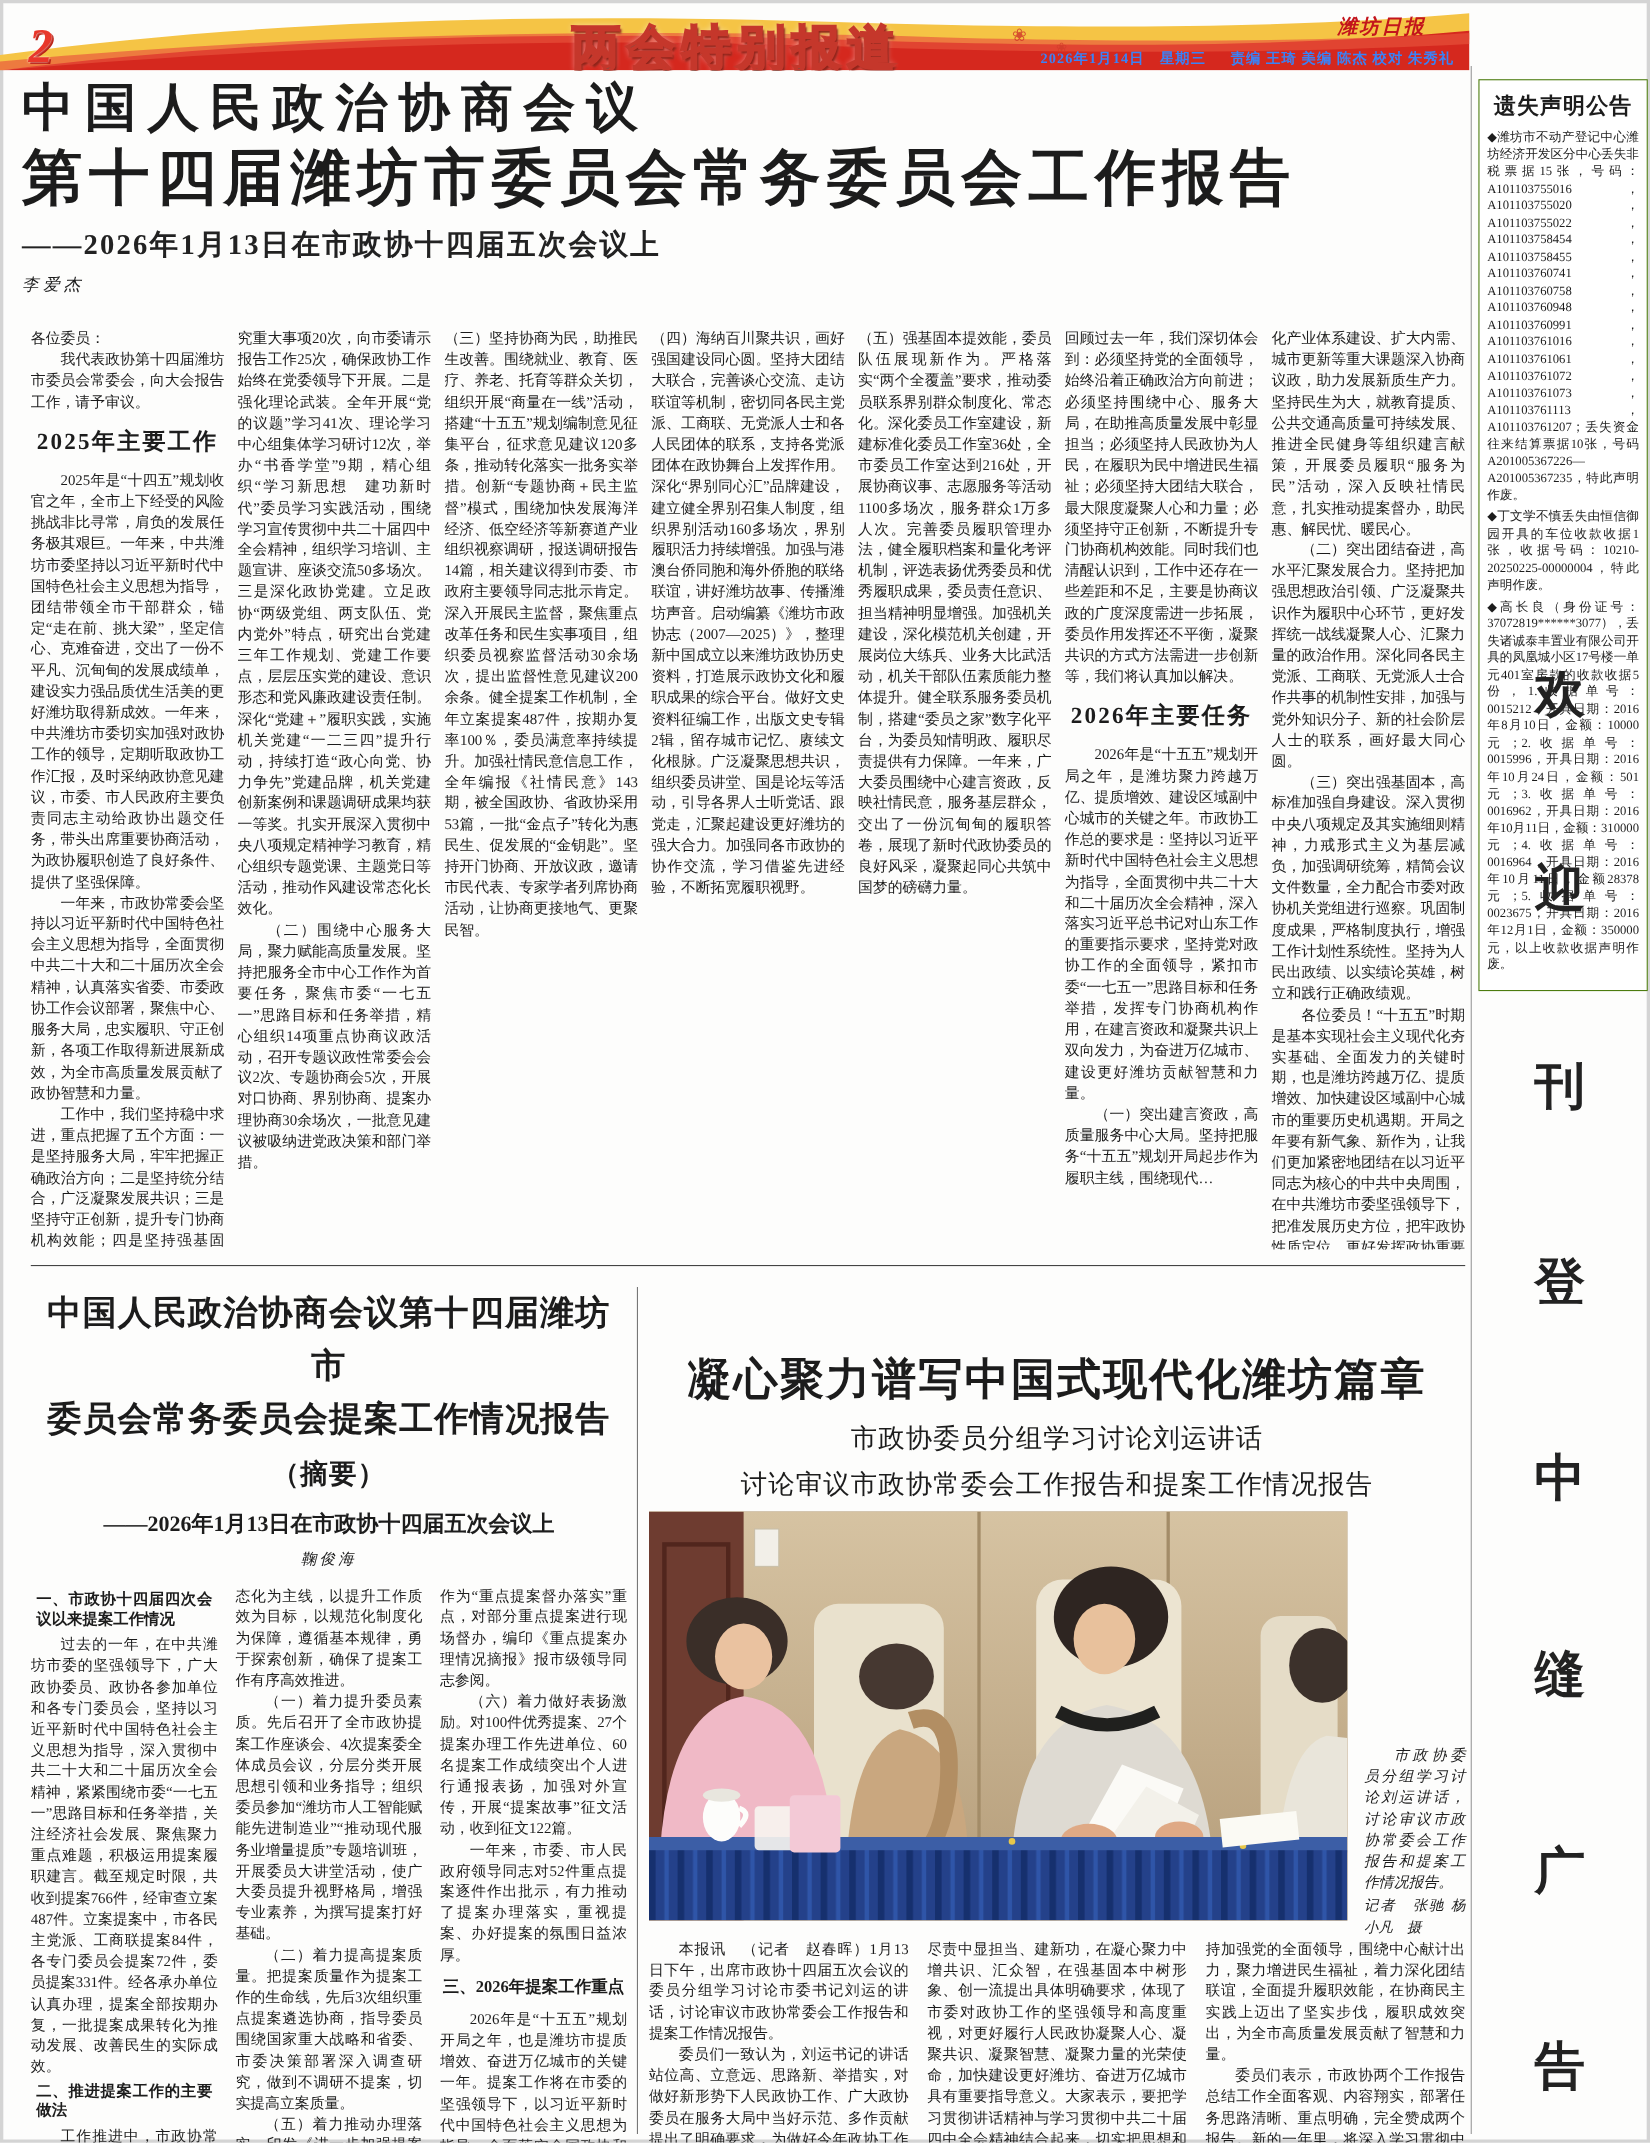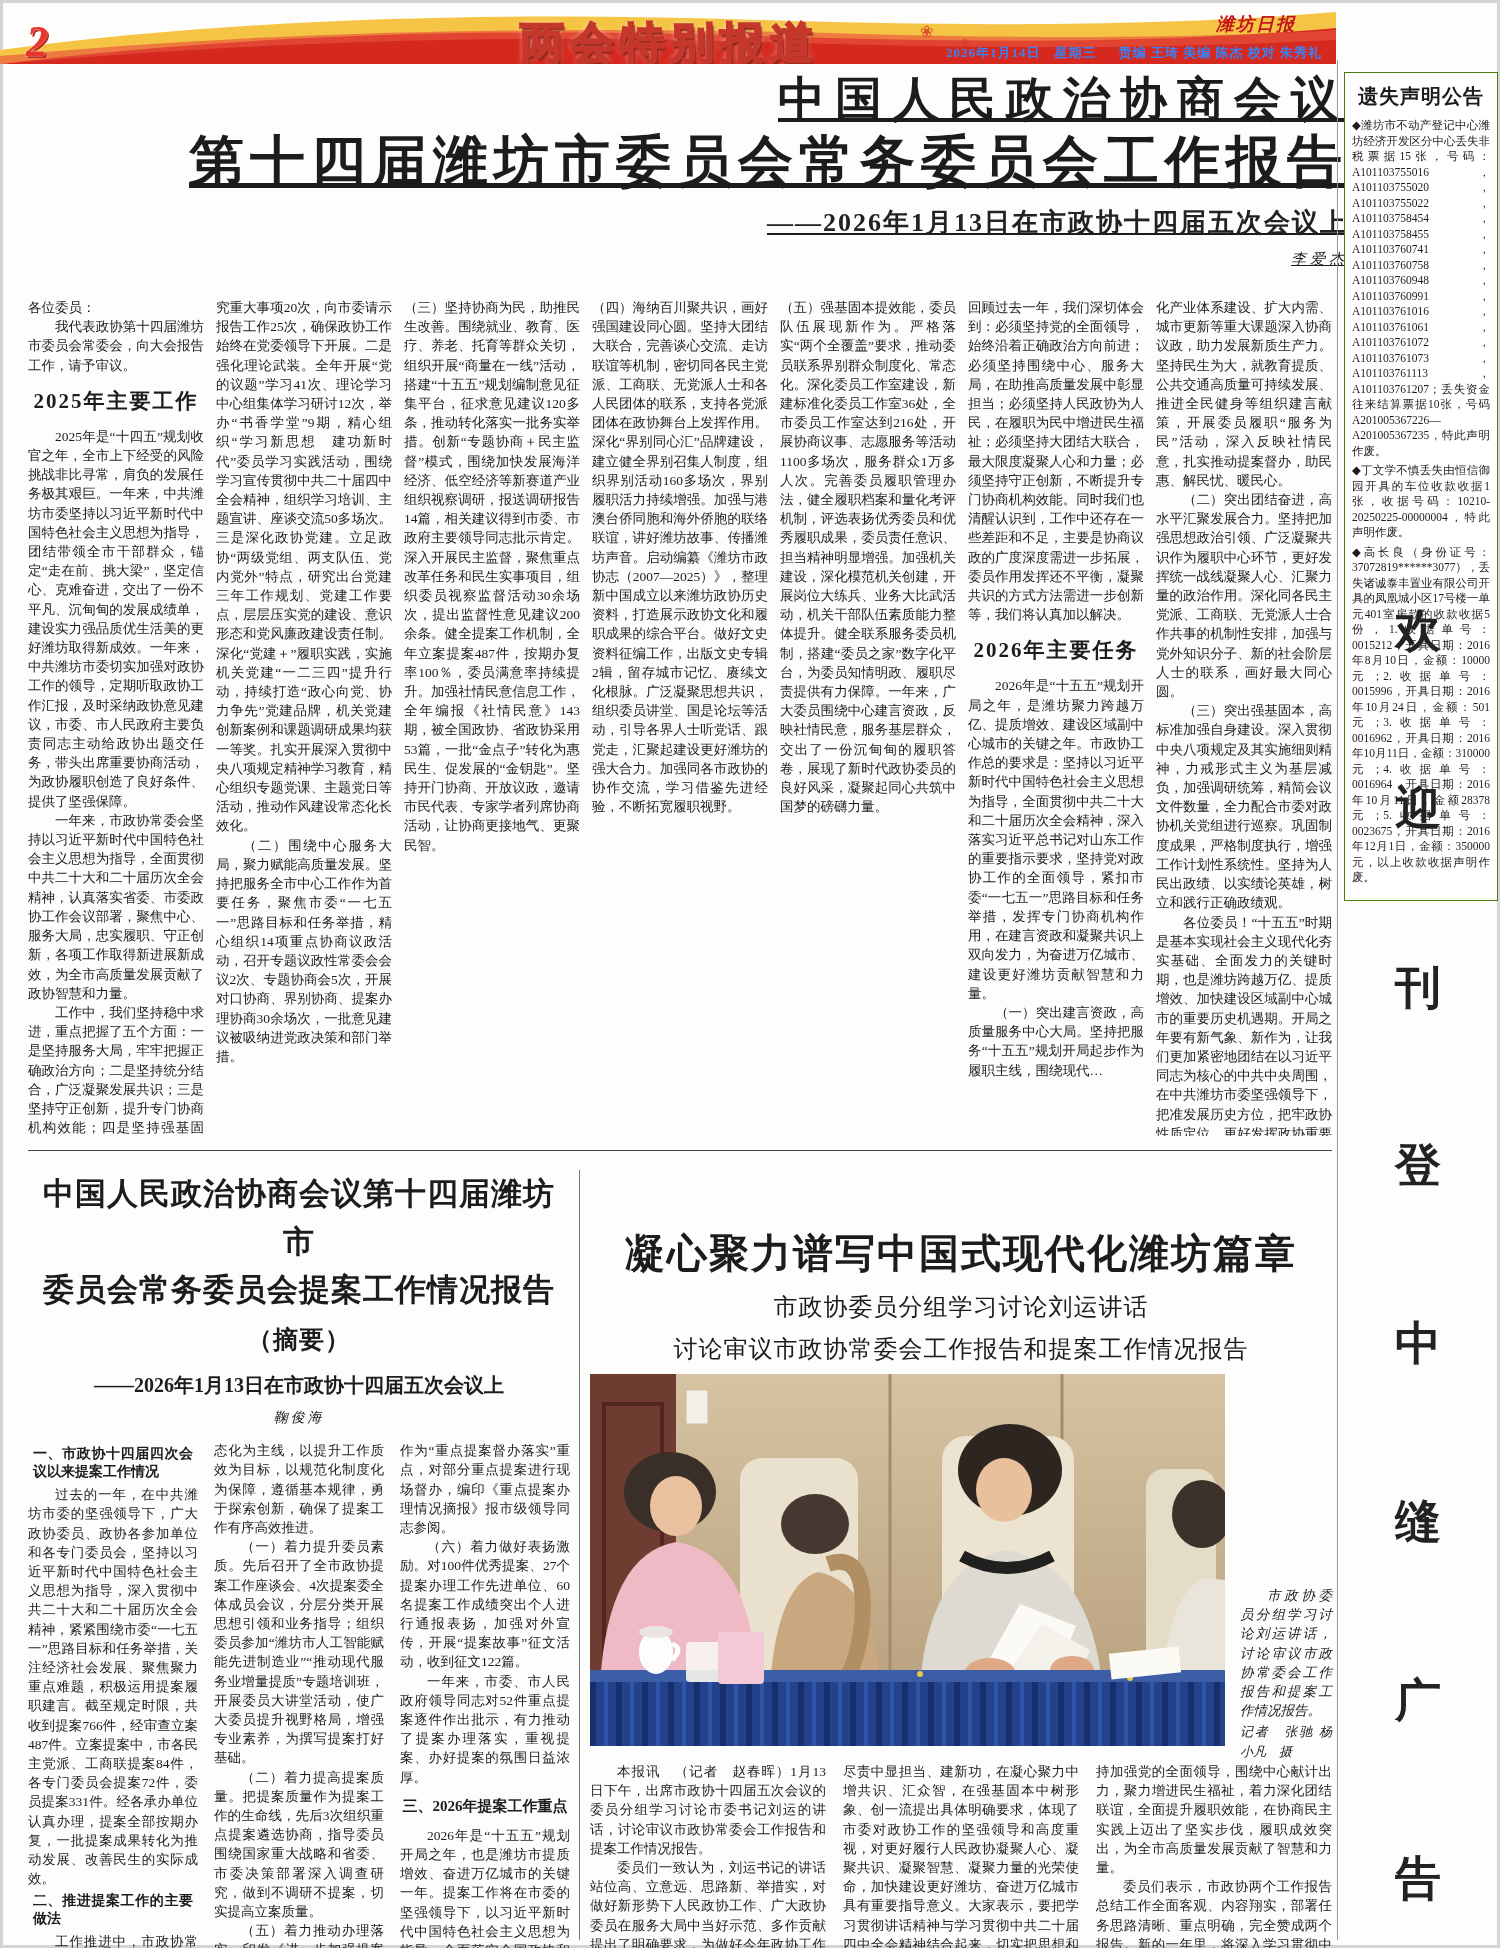--- a/index.html
+++ b/index.html
@@ -17,21 +17,21 @@
             color:#0f766e;-webkit-text-stroke:2px #c5372b;
             text-shadow:2px 3px 2px #8d2218,0 0 6px rgba(255,255,255,.6);}
   .banner-decor{position:absolute;z-index:3;color:#d23c2a;font-size:16px;opacity:.85;}
   #masthead{position:absolute;right:40px;top:6px;z-index:3;font-size:18px;font-weight:bold;
             font-style:italic;color:#c3151c;letter-spacing:2px;}
   #banner-info{position:absolute;right:14px;top:38px;z-index:3;color:#3b82f6;font-size:13px;
             font-weight:bold;letter-spacing:1px;white-space:nowrap;}
   #banner-info span{margin-left:18px;}
 
   
-  #main-headline{position:absolute;left:44px;top:72px;width:1304px;text-align:right;text-decoration:underline;}
+  #main-headline{position:absolute;left:20px;top:72px;width:1304px;text-align:left;}
   .hl1{font-size:47px;font-weight:bold;letter-spacing:10px;line-height:1.15;}
   .hl2{font-size:55px;font-weight:bold;letter-spacing:6px;line-height:1.15;margin-top:4px;}
   .hl-dash{font-size:26px;font-weight:bold;letter-spacing:2px;margin-top:12px;color:#222;}
   .hl-byline{font-size:15px;font-style:italic;margin-top:10px;letter-spacing:4px;}
 
   #main-body{position:absolute;left:28px;top:298px;width:1304px;height:838px;display:flex;gap:12px;overflow:hidden;}
   .col{width:176px;height:100%;overflow:hidden;text-align:justify;}
   .para{margin:0;text-indent:2em;font-size:13.5px;line-height:19.2px;}
   .para.noindent{text-indent:0;}
   .sec-h{font-size:21px;font-weight:bold;text-align:center;margin:12px 0;letter-spacing:2px;text-indent:0;}

